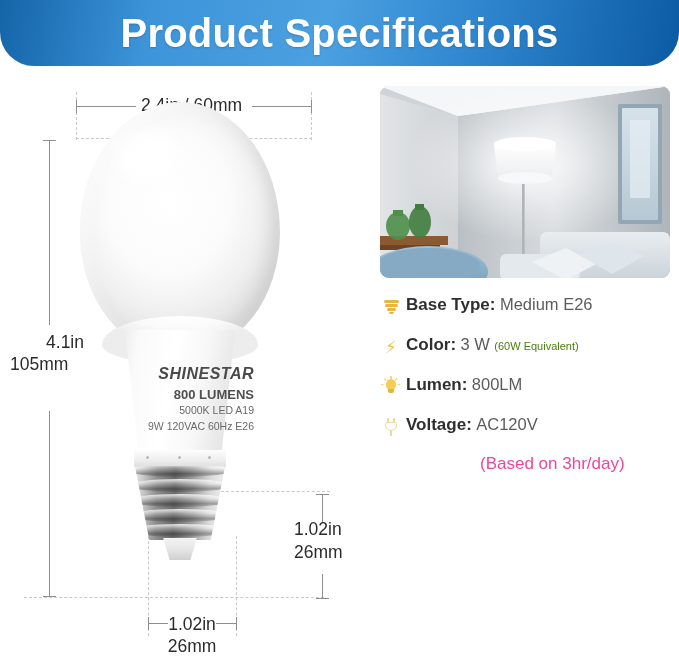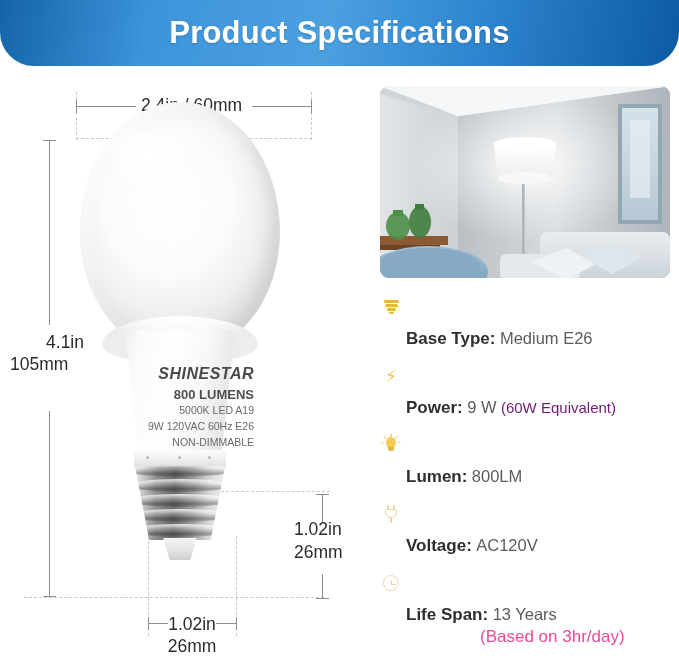--- a/index.html
+++ b/index.html
@@ -13,21 +13,21 @@
 
   
   .header{
     position:absolute;left:0;top:0;width:679px;height:66px;
     background:linear-gradient(100deg,#1464a8 0%,#3d94d9 22%,#4ba0e0 48%,#2f86cf 70%,#0b5ba3 100%);
     border-bottom-left-radius:34px;border-bottom-right-radius:34px;
     display:flex;align-items:center;justify-content:center;
     box-sizing:border-box;
   }
   .header-title{
-    color:#ffffff;font-size:31px;font-weight:bold;letter-spacing:.2px;
+    color:#ffffff;font-size:40px;font-weight:bold;letter-spacing:.2px;
     text-shadow:0 1px 2px rgba(0,0,0,.18);
   }
 
   
   .content{position:absolute;left:0;top:66px;width:679px;height:595px;}
   .left-col{position:absolute;left:0;top:0;width:372px;height:595px;}
   .right-col{position:absolute;left:372px;top:0;width:307px;height:595px;}
 
   
   .bulb-wrap{position:absolute;left:72px;top:36px;width:216px;height:525px;}
@@ -106,24 +106,24 @@
     border-radius:9px;overflow:hidden;background:#cfd6da;
   }
   .spec-list{position:absolute;left:4px;top:228px;width:303px;}
   .spec-row{
     display:flex;align-items:flex-start;margin-bottom:14px;min-height:26px;
   }
   .spec-icon{
     width:30px;min-width:30px;height:26px;position:relative;
     display:flex;align-items:center;justify-content:center;
   }
-  .spec-text{padding-top:1px;margin-top:34px;}
+  .spec-text{padding-top:1px;}
   .spec-label{font-size:17px;font-weight:bold;color:#2f2f2f;}
   .spec-value{font-size:16.5px;color:#5c5c5c;font-weight:normal;}
-  .spec-sub{font-size:15px;color:#701a75;}
+  .spec-sub{font-size:11px;color:#4d7c0f;}
   .spec-note{font-size:17px;color:#ec4899;margin-left:56px;margin-top:-10px;}
 
   
   .ic-screw{width:15px;height:14px;position:relative;}
   .ic-screw i{position:absolute;left:0;background:#e8b63c;border-radius:2px;display:block;}
   .ic-bolt{color:#f2c13d;font-size:17px;line-height:1;}
   .ic-ring{
     width:15px;height:15px;border-radius:50%;
     background:conic-gradient(#e53935,#fb8c00,#fdd835,#43a047,#00acc1,#1e88e5,#8e24aa,#e53935);
     -webkit-mask:radial-gradient(circle, transparent 4.2px, #000 4.6px);
@@ -198,21 +198,20 @@
     <div class="bulb-wrap">
       <div class="globe"></div>
       <div class="neck-blend"></div>
       <div class="neck"></div>
 
       <div class="bulb-label">
         <div class="brand">SHINESTAR</div>
         <div class="lumens">800 LUMENS</div>
         <div class="spec-line">5000K LED A19</div>
         <div class="spec-line">9W 120VAC 60Hz E26</div>
-        <div class="spec-line">NON-DIMMABLE</div>
       </div>
 
       <div class="base">
         <div class="collar">
           <div class="collar-dot" style="left:12px;"></div>
           <div class="collar-dot" style="left:44px;"></div>
           <div class="collar-dot" style="left:74px;"></div>
         </div>
         <div class="threads">
           <div class="thread-ring" style="top:-2px;"></div>
@@ -314,22 +313,22 @@
           <span class="spec-value">Medium E26</span>
         </div>
       </div>
 
 
       <div class="spec-row">
         <div class="spec-icon">
           <span class="ic-bolt">⚡</span>
         </div>
         <div class="spec-text">
-          <span class="spec-label">Power:</span>
-          <span class="spec-value">9 W</span>
+          <span class="spec-label">Color:</span>
+          <span class="spec-value">3 W</span>
           <span class="spec-sub">(60W Equivalent)</span>
         </div>
       </div>
 
       <div class="spec-row">
         <div class="spec-icon">
           <div class="ic-bulb">
             <div class="gl"></div>
               <div class="st"></div>
             <div class="ray" style="transform:rotate(0deg)"></div>
@@ -355,29 +354,17 @@
             <div class="cord"></div>
           </div>
         </div>
         <div class="spec-text">
           <span class="spec-label">Voltage:</span>
           <span class="spec-value">AC120V</span>
         </div>
       </div>
 
 
-      <div class="spec-row" style="margin-bottom:0;">
-        <div class="spec-icon">
-          <div class="ic-clock">
-              <div class="h"></div>
-              <div class="m"></div>
-            </div>
-        </div>
-        <div class="spec-text">
-          <span class="spec-label">Life Span:</span>
-          <span class="spec-value">13 Years</span>
-        </div>
-      </div>
       <div class="spec-note" style="margin-left:104px;margin-top:2px;">(Based on 3hr/day)</div>
 
     </div>
   </div>
 </div>
 
 </body></html>

